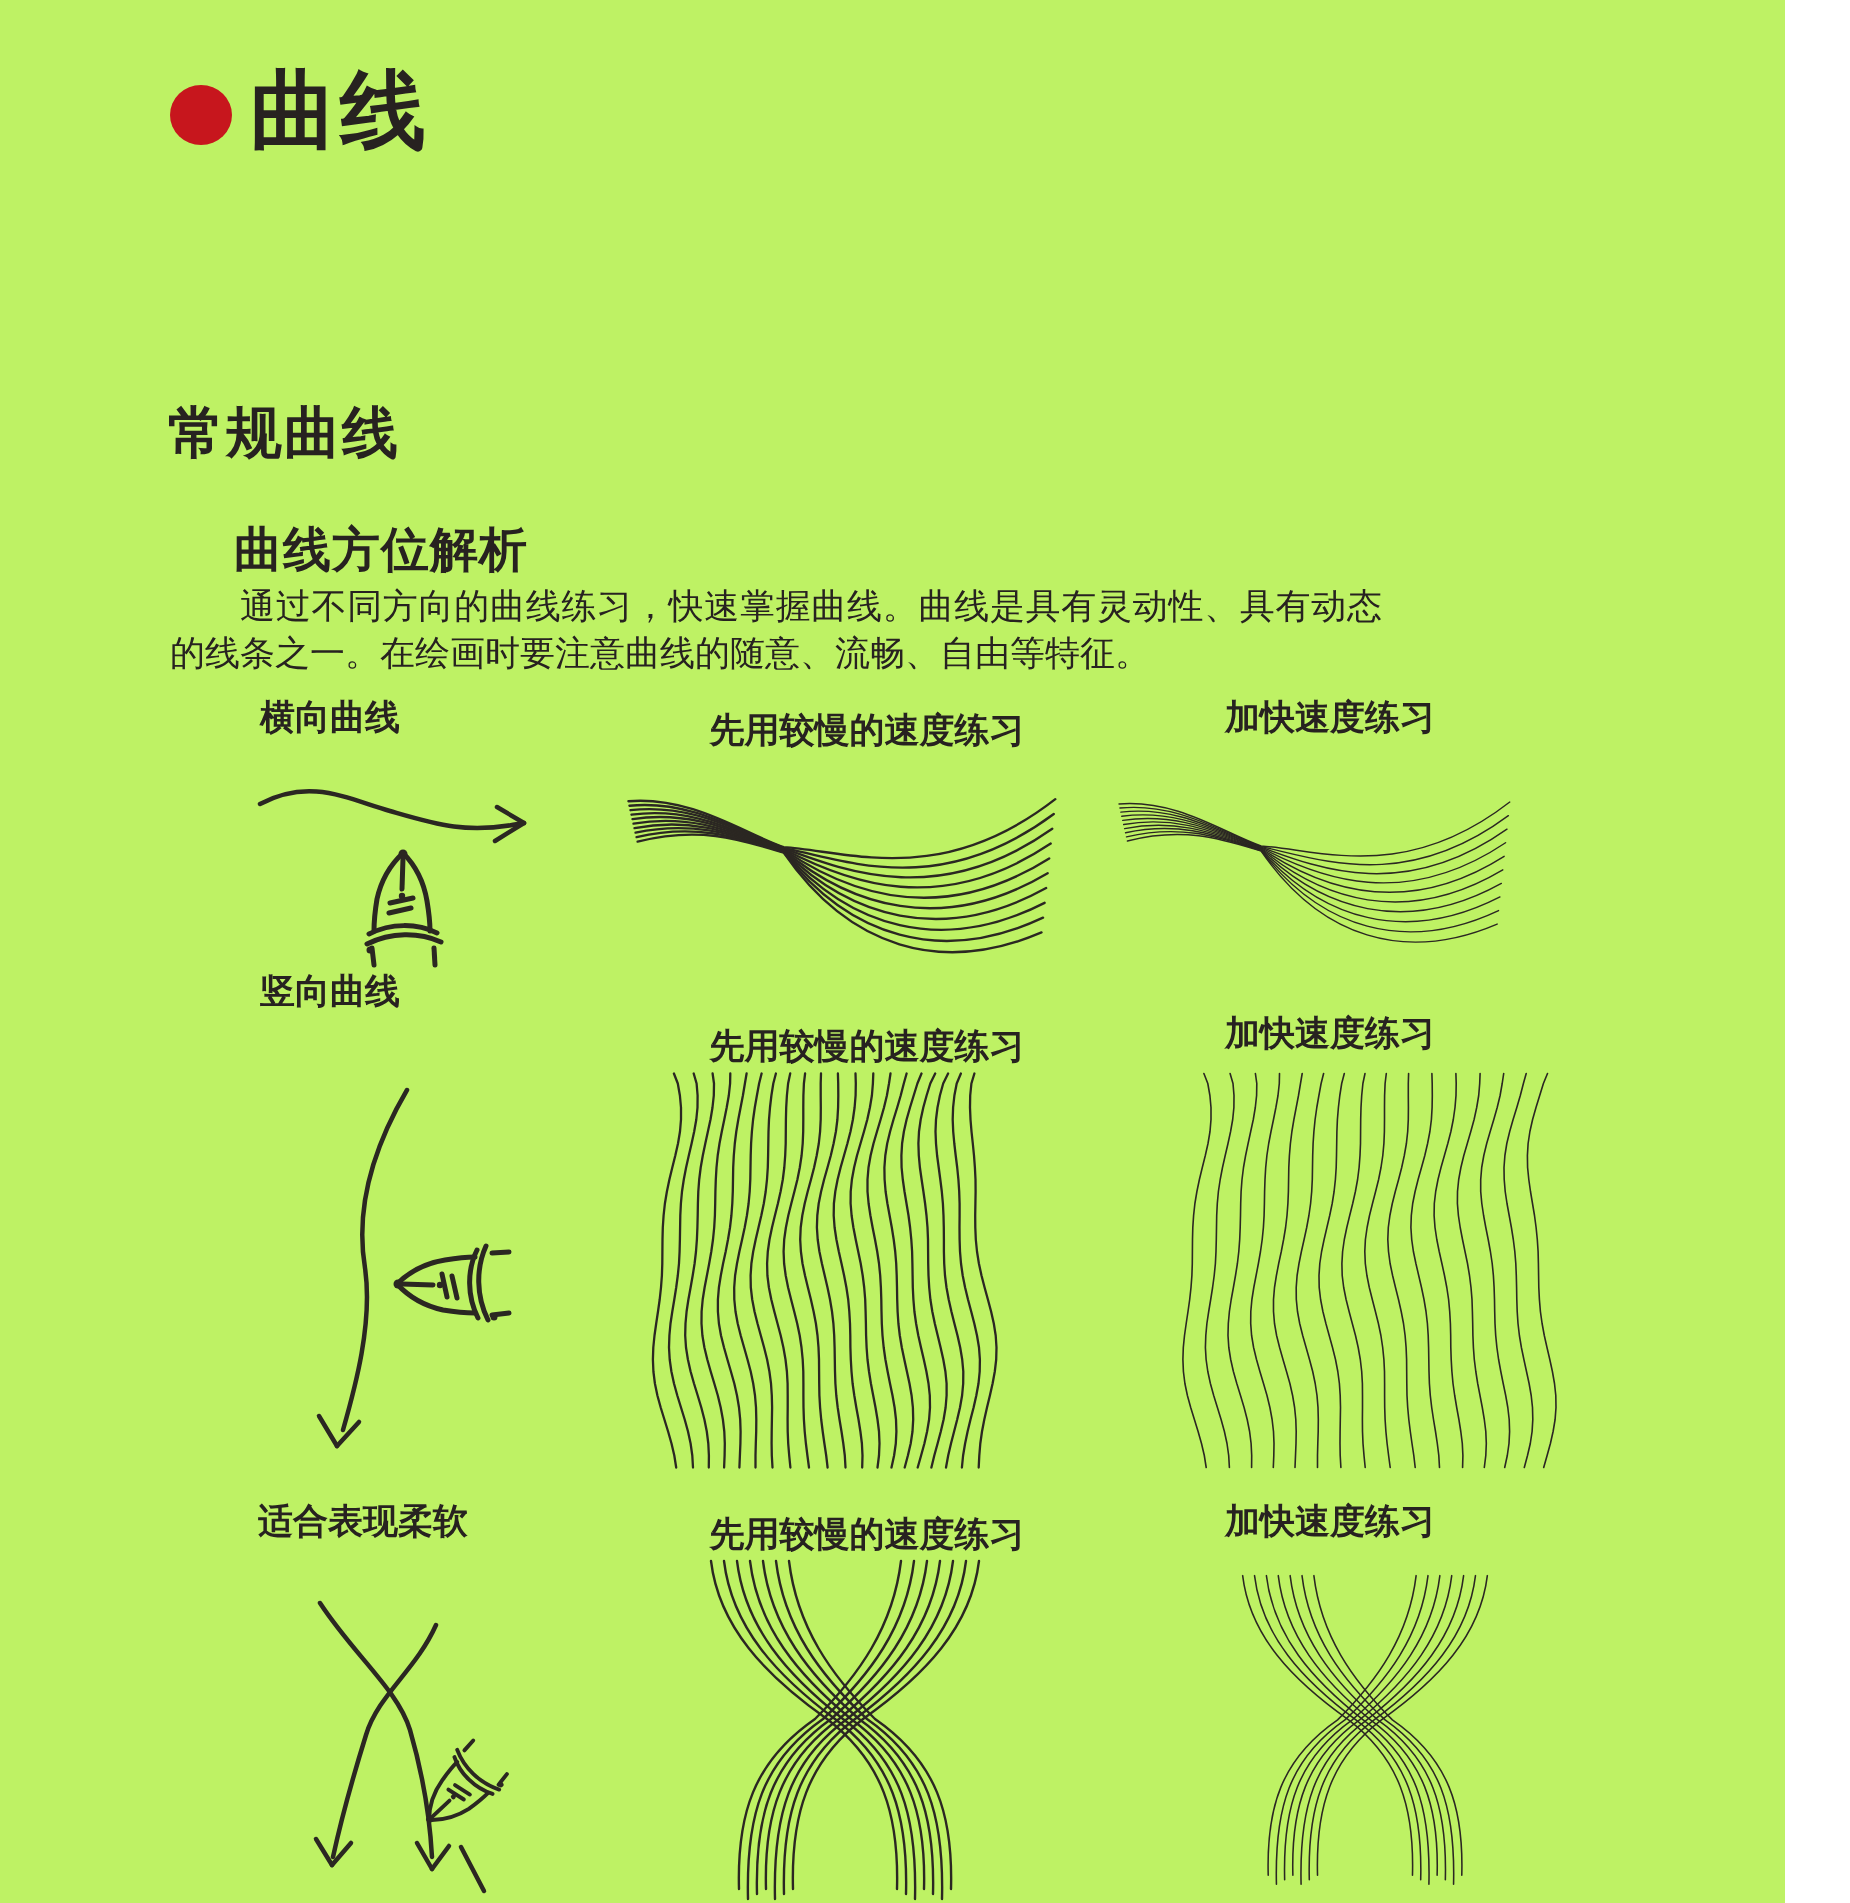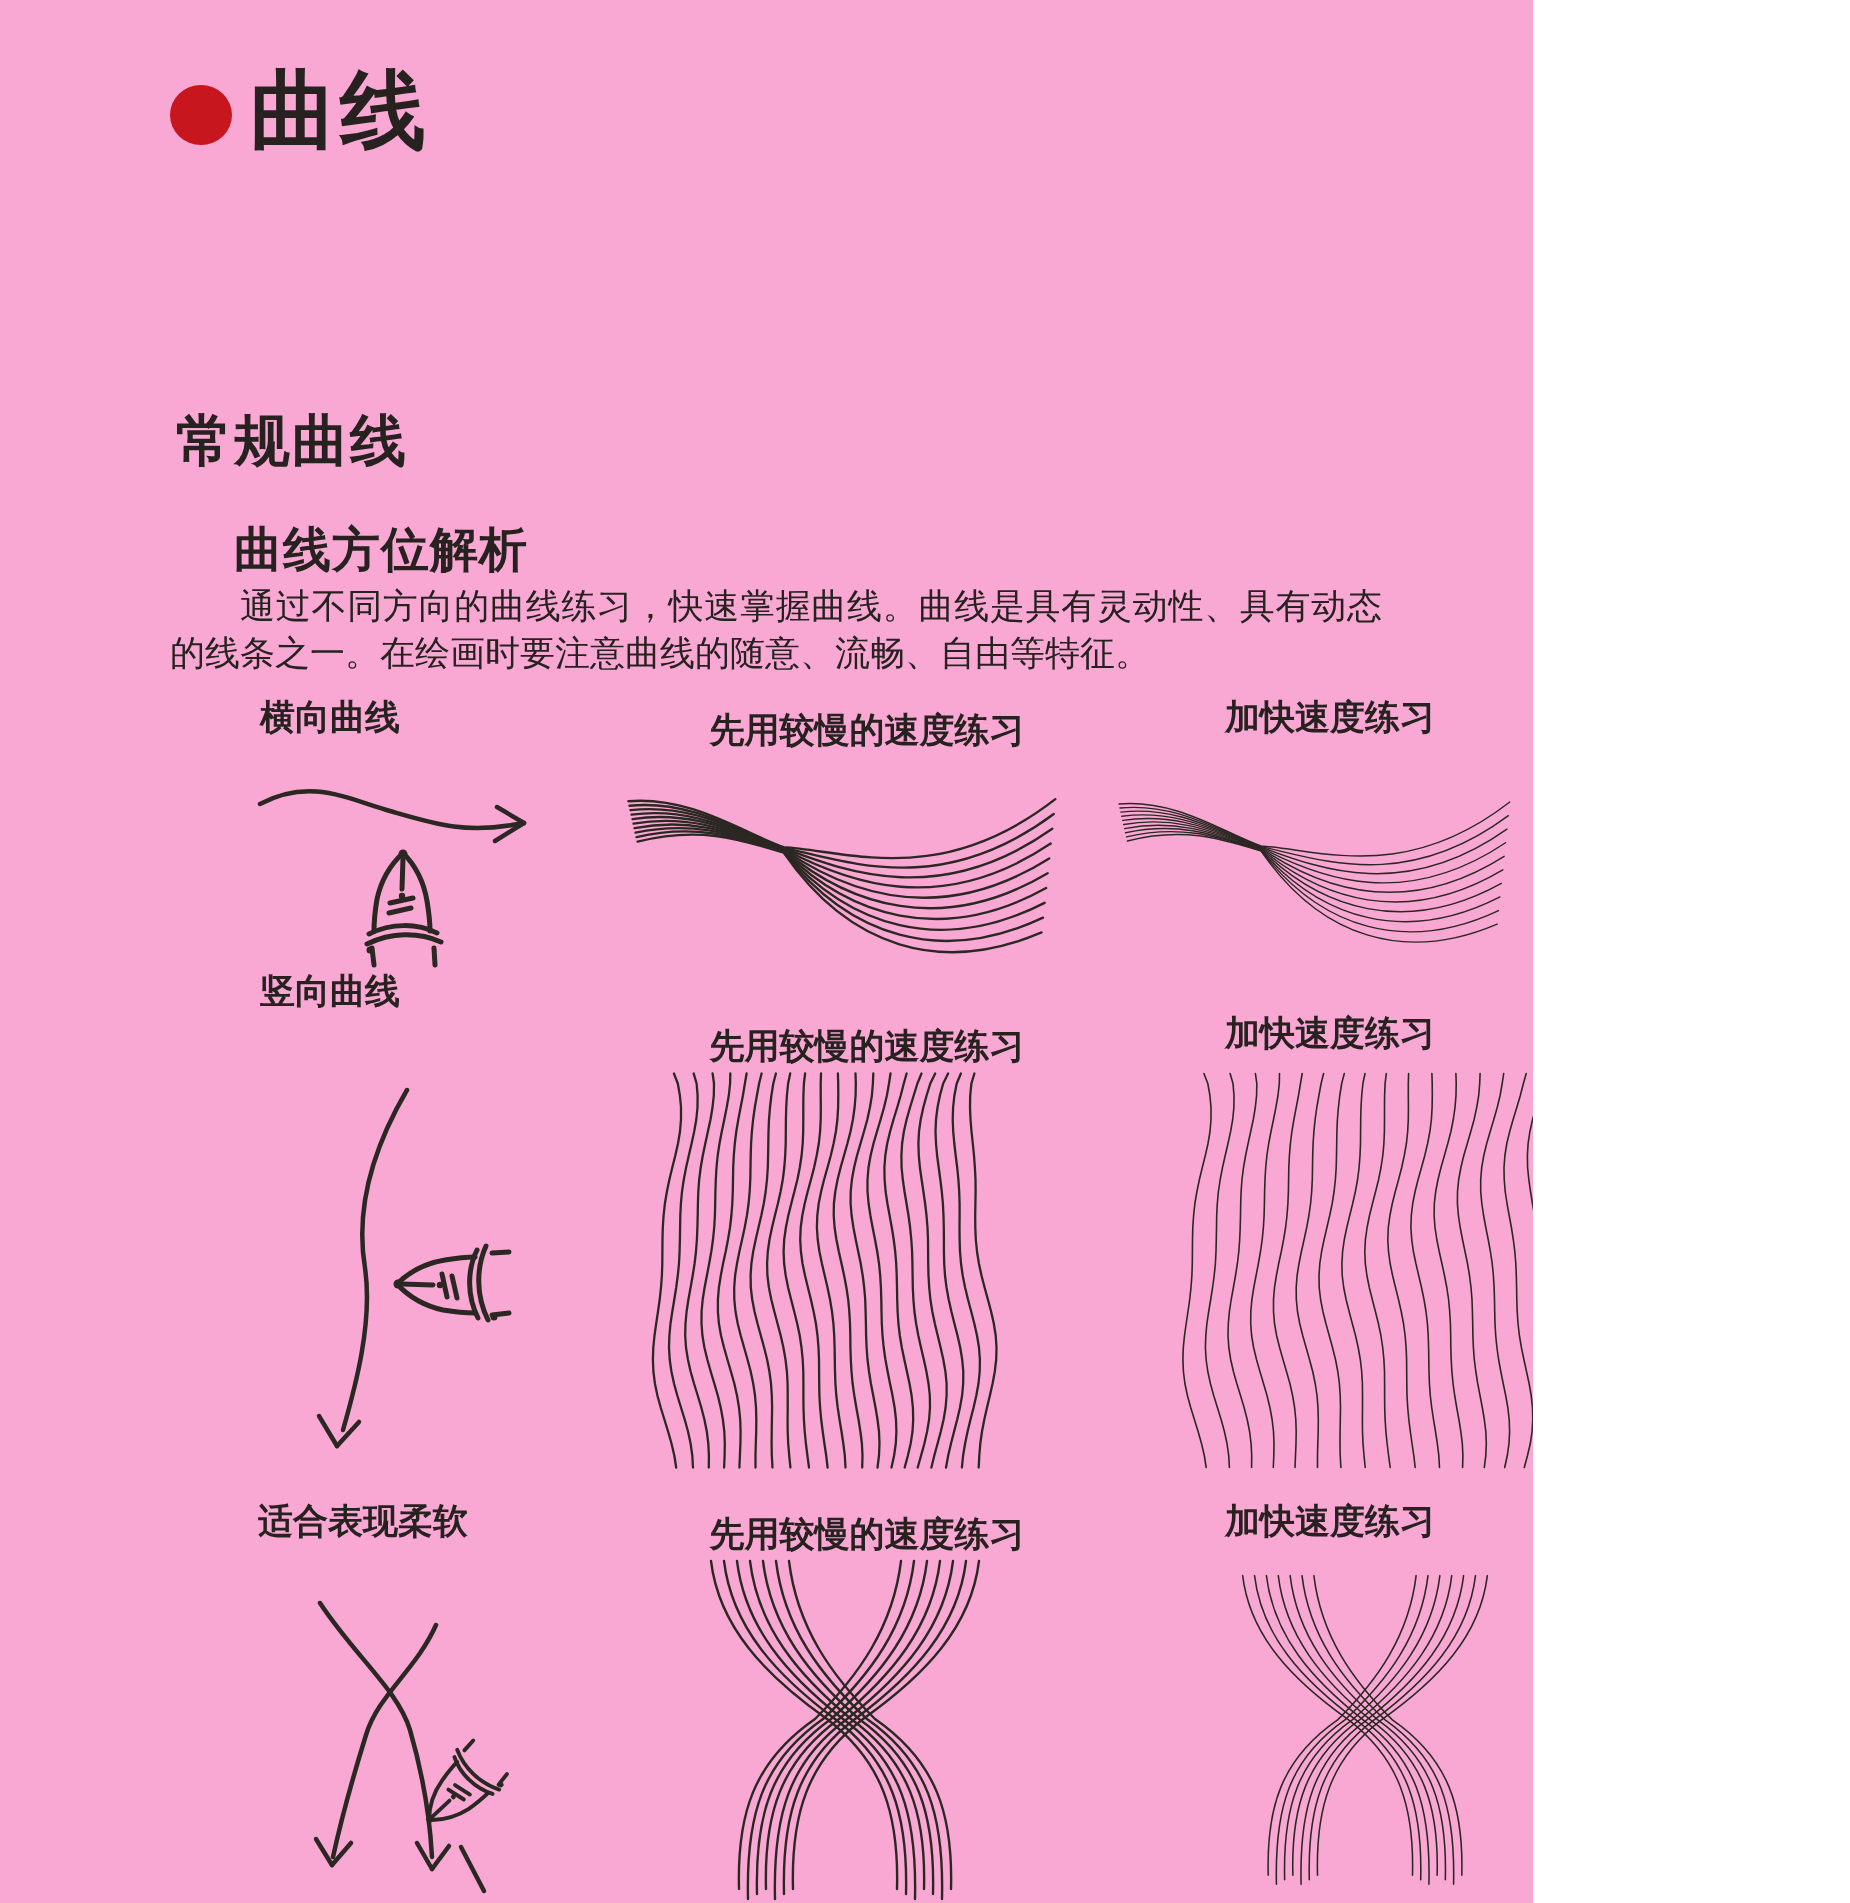--- a/index.html
+++ b/index.html
@@ -1,30 +1,30 @@
 <!DOCTYPE html>
 <html><head>
 <meta charset="utf-8">
 <style>
   html,body{margin:0;padding:0;background:#ffffff;}
   .page{
-    position:relative;width:1533px;height:1903px;background:#f9a8d4;
+    position:relative;width:1785px;height:1903px;background:#bef264;
     font-family:"Liberation Serif","DejaVu Serif",serif;color:#272220;overflow:hidden;
   }
   .title-block{position:absolute;top:10px;left:170px;display:flex;align-items:center;gap:18px;}
   .title-dot{width:62px;height:60px;border-radius:50%;background:#c7161d;margin-top:8px;}
   .page-title{font-size:86px;font-weight:bold;line-height:1;letter-spacing:4px;}
   .body-text{
     position:absolute;left:170px;width:1212px;margin:0;
     font-size:35px;line-height:47px;text-align:justify;text-indent:2em;
   }
   .para1{top:112px;}
   .para2{top:583px;}
   .red{color:#c7161d;}
-  .h2{position:absolute;top:396px;left:168px;margin:8px;font-size:56px;font-weight:bold;letter-spacing:2px;}
+  .h2{position:absolute;top:396px;left:168px;margin:0;font-size:56px;font-weight:bold;letter-spacing:2px;}
   .h3{position:absolute;top:502px;left:218px;margin:16px;font-size:48px;font-weight:600;letter-spacing:1px;}
   .col-label{position:absolute;font-size:35px;font-weight:600;white-space:nowrap;}
   .col2{left:617px;width:500px;text-align:center;margin-top:13px;}
   .col3{left:1090px;width:480px;text-align:center;}
   .art{position:absolute;}
   svg{display:block;overflow:visible;}
   .nib-stroke{fill:none;stroke:#2b2722;stroke-width:5;stroke-linecap:round;stroke-linejoin:round;}
   .nib-fill{fill:#2b2722;stroke:none;}
   .ink{fill:none;stroke:#2b2722;stroke-width:4.5;stroke-linecap:round;}
 </style>

